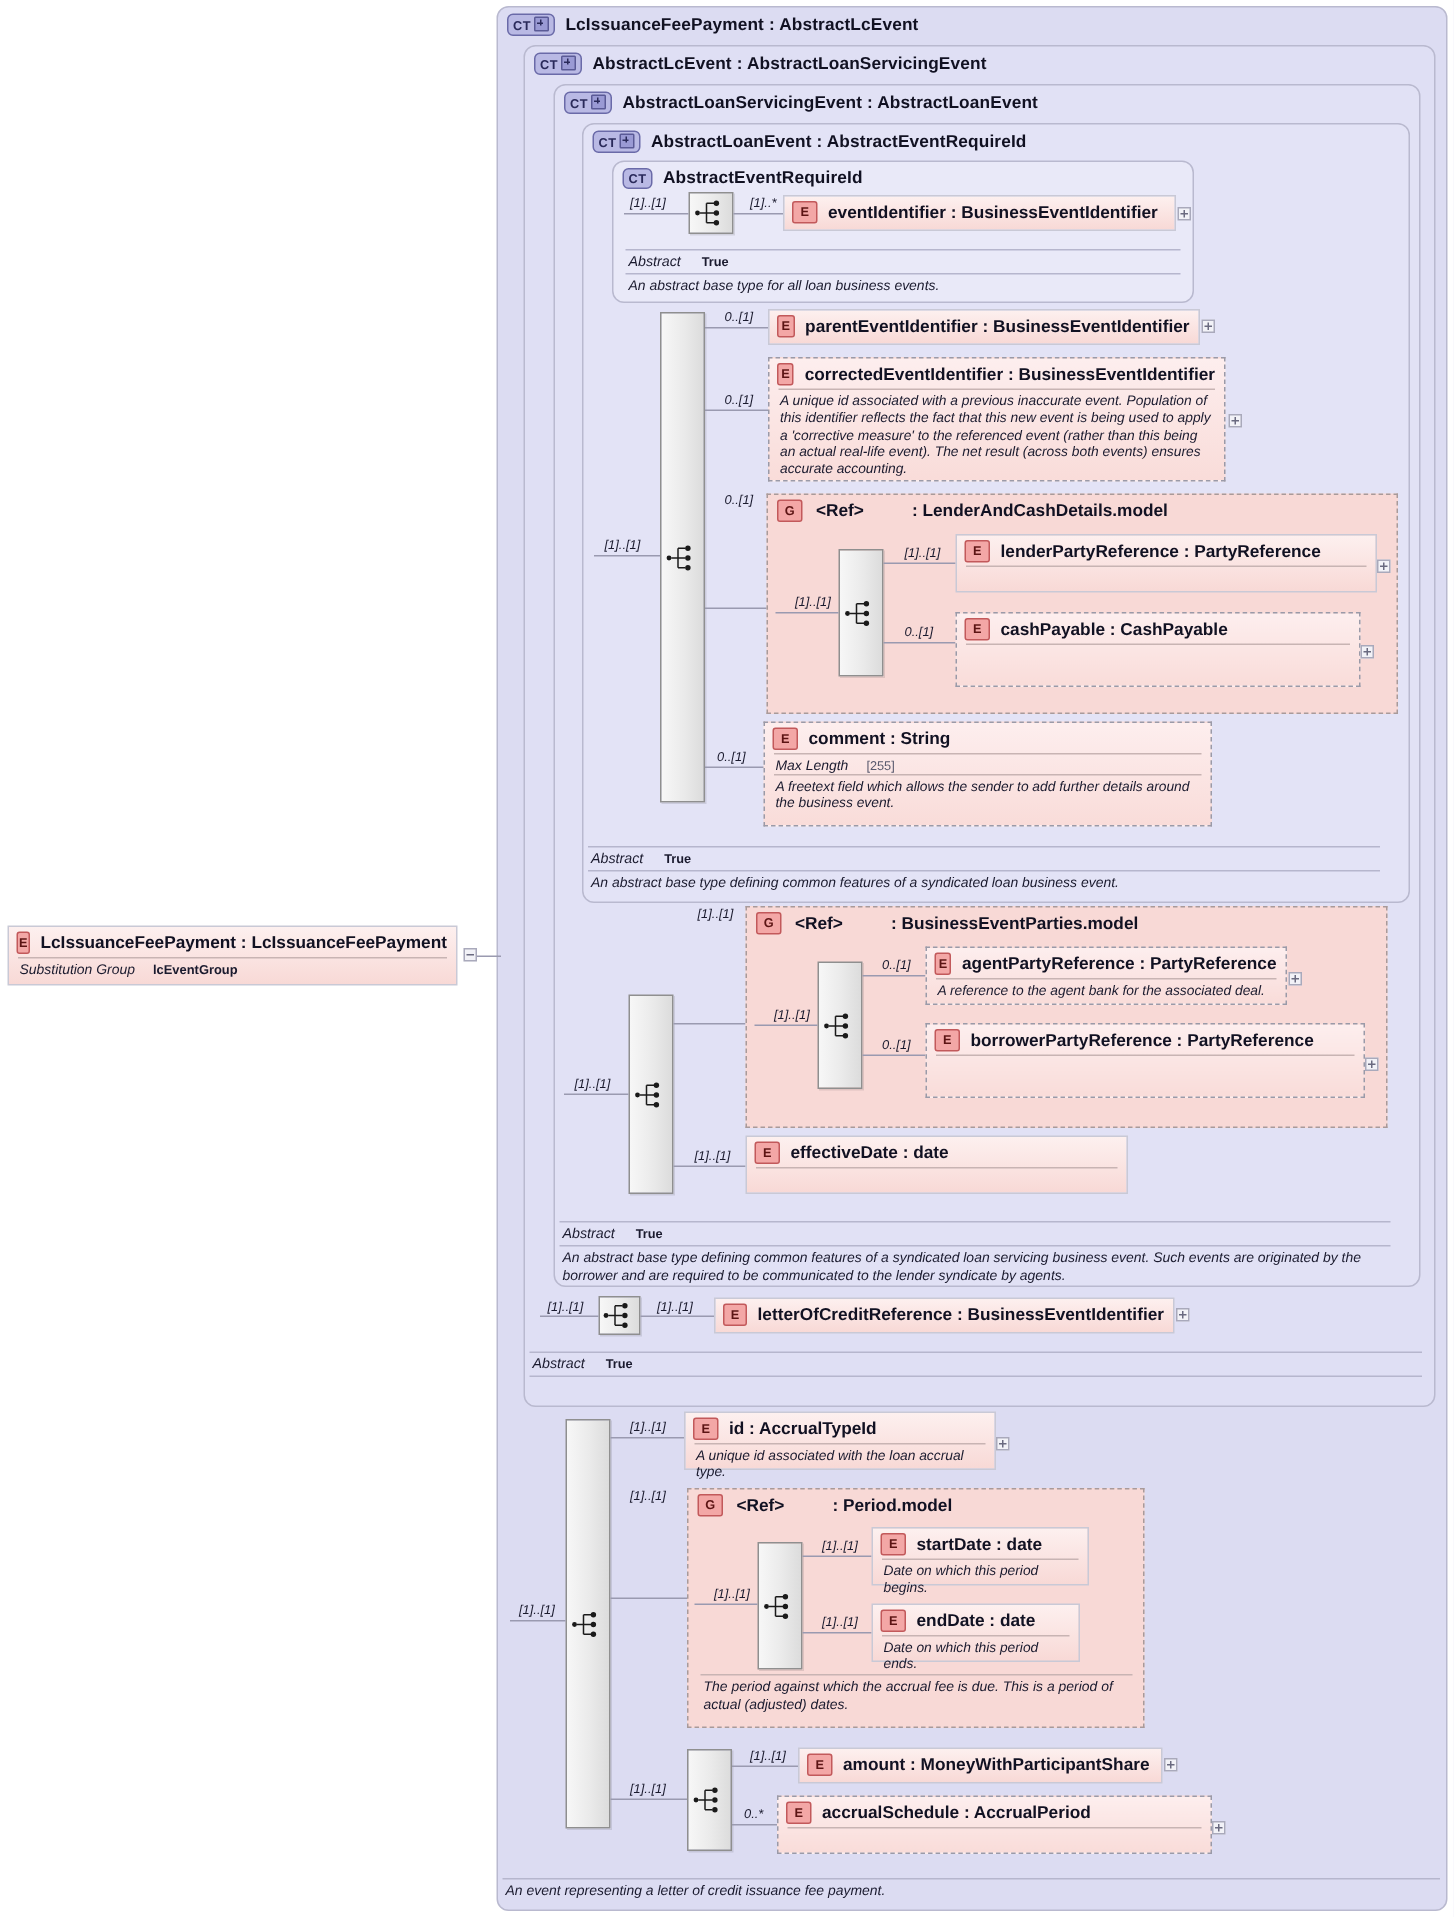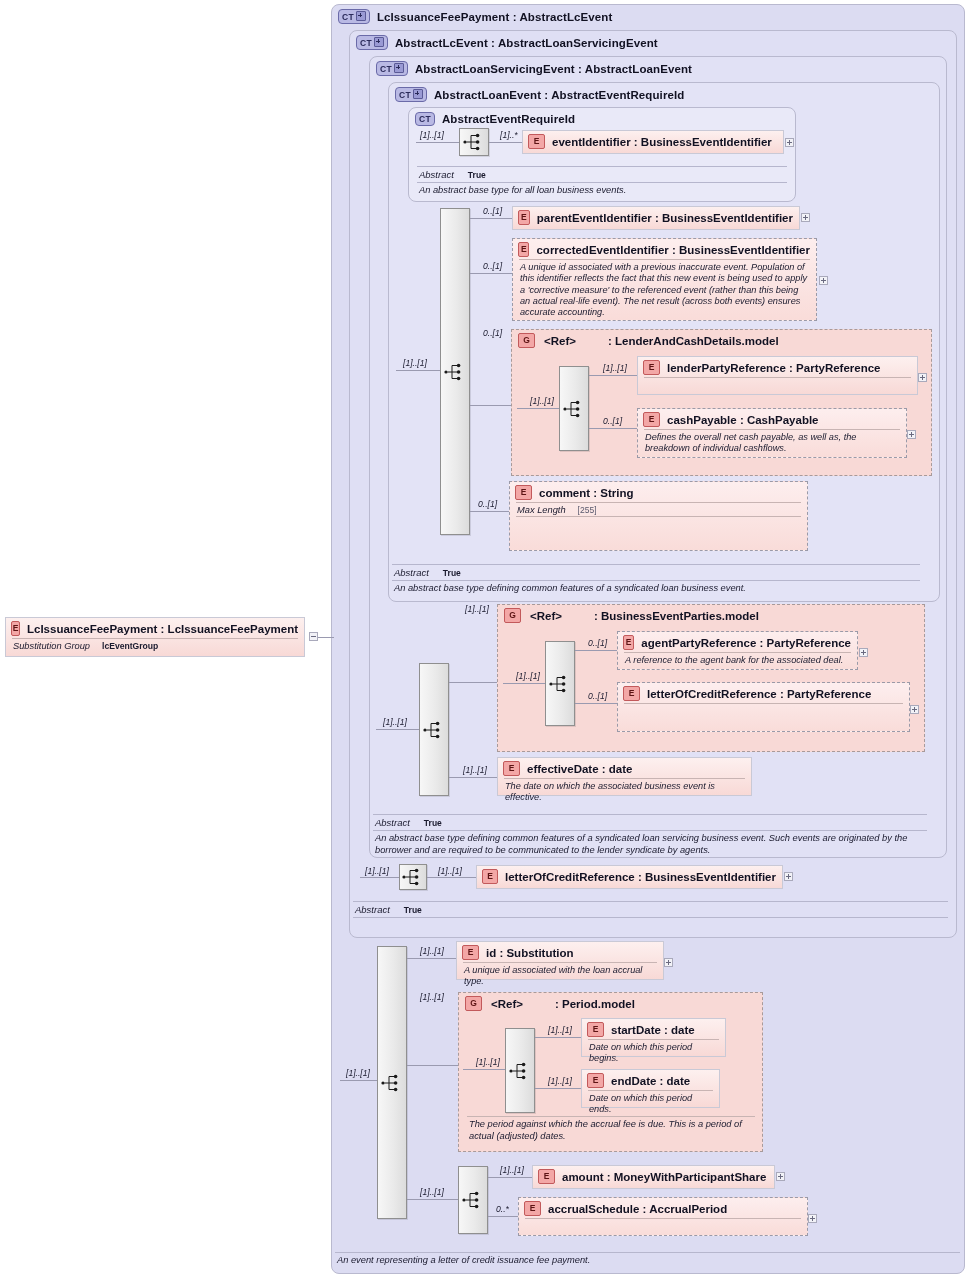--- a/index.html
+++ b/index.html
@@ -246,37 +246,37 @@
   <div class="exp plus abs" style="left:918px;top:373px;"></div>
 
   <div class="ln lnh abs" style="left:589px;top:428px;width:48px;"></div>
   <div class="card abs" style="left:603px;top:416px;">0..[1]</div>
   <div class="el dashed abs" style="left:637px;top:408px;width:270px;height:50px;">
     <div class="el-head">
       <span class="el-badge">E</span>
       <span class="el-name">cashPayable : CashPayable</span>
     </div>
     <div class="el-rule"></div>
-    <div class="el-doc">Defines the overall net cash payable, as well as, the breakdown of individual cashflows.</div>
   </div>
   <div class="exp plus abs" style="left:907px;top:430px;"></div>
 
   <div class="ln lnh abs" style="left:470px;top:511px;width:40px;"></div>
   <div class="card abs" style="left:478px;top:499px;">0..[1]</div>
   <div class="el dashed abs" style="left:509px;top:481px;width:299px;height:70px;">
     <div class="el-head">
       <span class="el-badge">E</span>
       <span class="el-name">comment : String</span>
     </div>
     <div class="el-rule"></div>
     <div class="el-facet">
       <span class="k">Max Length</span>
       <span class="v">[255]</span>
     </div>
     <div class="el-rule"></div>
+    <div class="el-doc">A freetext field which allows the sender to add further details around the business event.</div>
   </div>
 
   <div class="ct-footer" style="left:392px;top:564px;width:528px;">
     <div class="rule"></div>
     <div class="ct-abstract">
       <span class="k">Abstract</span>
       <span class="v">True</span>
     </div>
     <div class="rule"></div>
     <div class="ct-doc">An abstract base type defining common features of a syndicated loan business event.</div>
@@ -336,35 +336,34 @@
     <div class="el-rule"></div>
     <div class="el-doc">A reference to the agent bank for the associated deal.</div>
   </div>
   <div class="exp plus abs" style="left:859px;top:648px;"></div>
 
   <div class="ln lnh abs" style="left:575px;top:703px;width:42px;"></div>
   <div class="card abs" style="left:588px;top:691px;">0..[1]</div>
   <div class="el dashed abs" style="left:617px;top:682px;width:293px;height:50px;">
     <div class="el-head">
       <span class="el-badge">E</span>
-      <span class="el-name">letterOfCreditReference : PartyReference</span>
+      <span class="el-name">borrowerPartyReference : PartyReference</span>
     </div>
     <div class="el-rule"></div>
   </div>
   <div class="exp plus abs" style="left:910px;top:705px;"></div>
 
   <div class="ln lnh abs" style="left:449px;top:777px;width:48px;"></div>
   <div class="card abs" style="left:463px;top:765px;">[1]..[1]</div>
   <div class="el solid abs" style="left:497px;top:757px;width:255px;height:39px;">
     <div class="el-head">
       <span class="el-badge">E</span>
       <span class="el-name">effectiveDate : date</span>
     </div>
     <div class="el-rule"></div>
-    <div class="el-doc">The date on which the associated business event is effective.</div>
   </div>
 
   <div class="ct-footer" style="left:373px;top:814px;width:554px;">
     <div class="rule"></div>
     <div class="ct-abstract">
       <span class="k">Abstract</span>
       <span class="v">True</span>
     </div>
     <div class="rule"></div>
     <div class="ct-doc">An abstract base type defining common features of a syndicated loan servicing business event. Such events are originated by the borrower and are required to be communicated to the lender syndicate by agents.</div>
@@ -419,21 +418,21 @@
     </svg>
   </div>
   <div class="ln lnh abs" style="left:340px;top:1080px;width:37px;"></div>
   <div class="card abs" style="left:346px;top:1068px;">[1]..[1]</div>
 
   <div class="ln lnh abs" style="left:407px;top:958px;width:49px;"></div>
   <div class="card abs" style="left:420px;top:946px;">[1]..[1]</div>
   <div class="el solid abs" style="left:456px;top:941px;width:208px;height:39px;">
     <div class="el-head">
       <span class="el-badge">E</span>
-      <span class="el-name">id          : Substitution</span>
+      <span class="el-name">id          : AccrualTypeId</span>
     </div>
     <div class="el-rule"></div>
     <div class="el-doc">A unique id associated with the loan accrual type.</div>
   </div>
   <div class="exp plus abs" style="left:664px;top:958px;"></div>
 
   <div class="ln lnh abs" style="left:407px;top:1065px;width:52px;"></div>
   <div class="card abs" style="left:420px;top:992px;">[1]..[1]</div>
 
   <div class="grp abs" style="left:458px;top:992px;width:305px;height:160px;">

